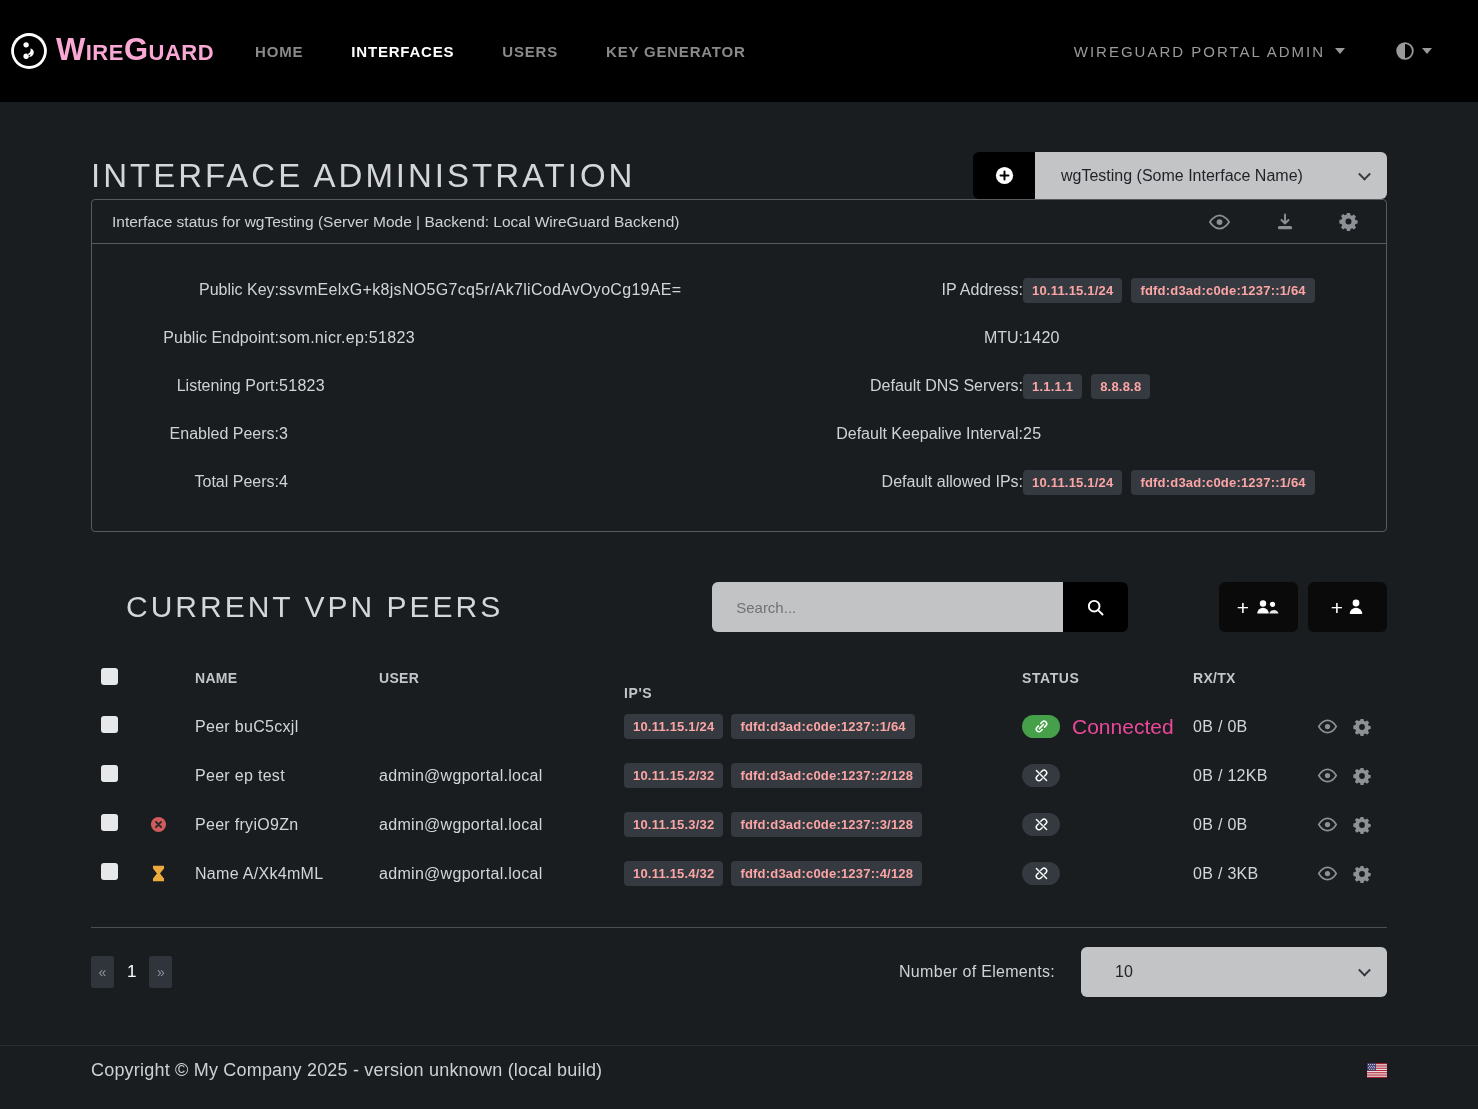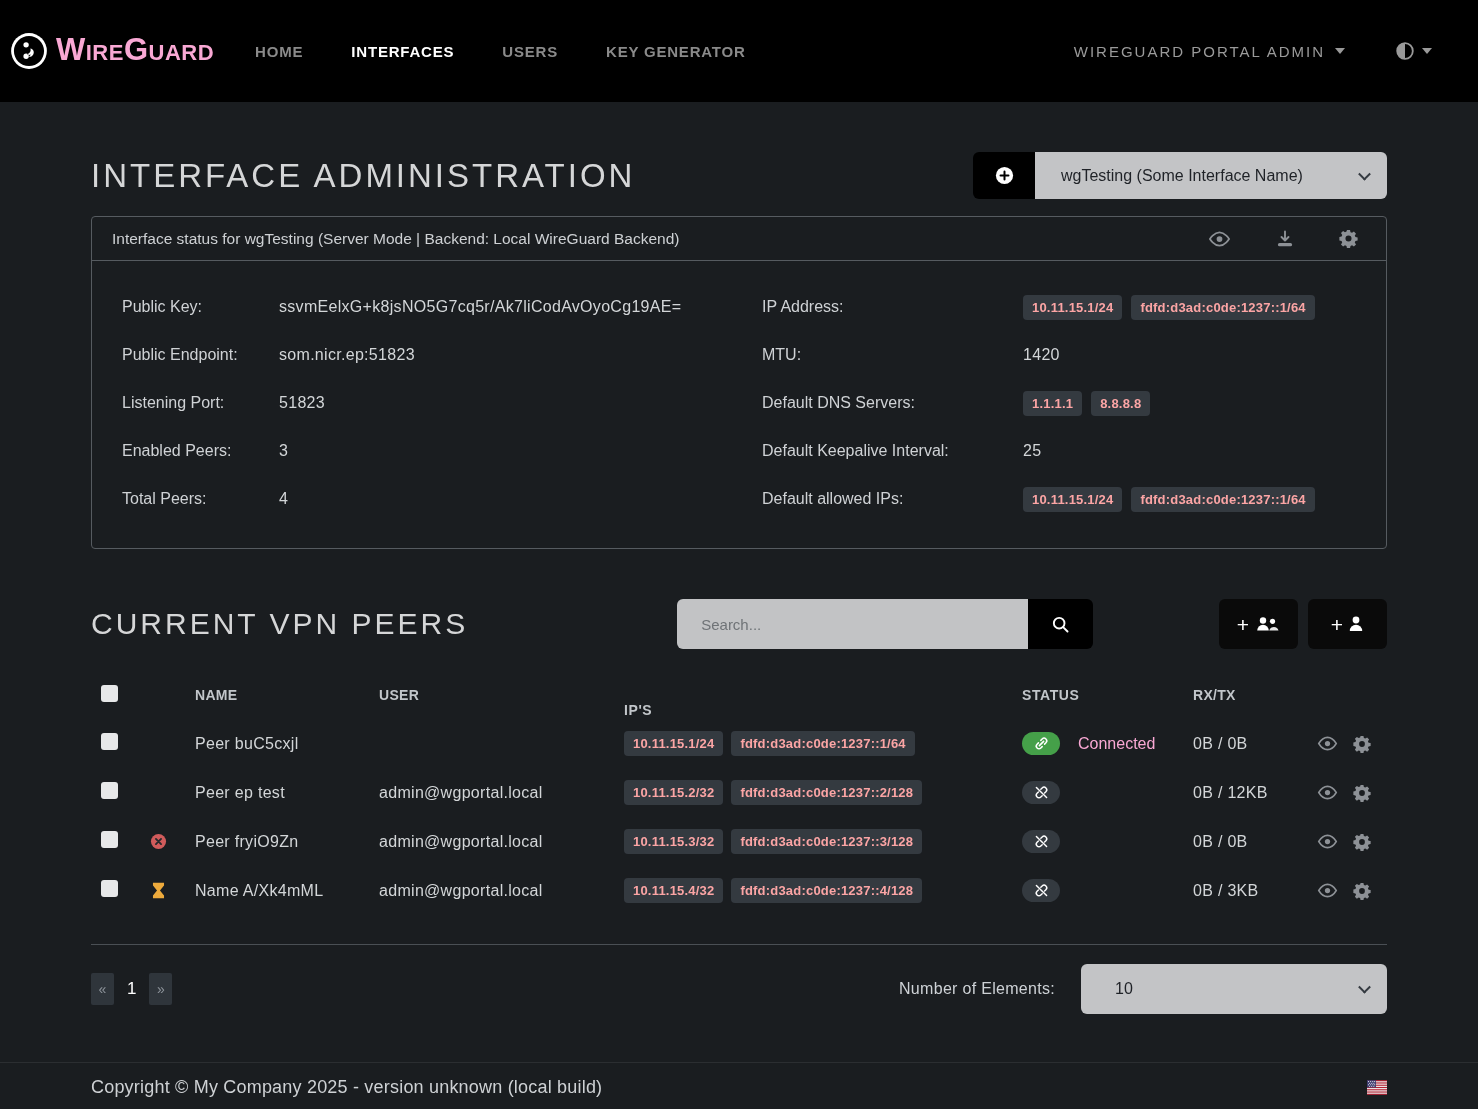--- a/index.html
+++ b/index.html
@@ -24,34 +24,34 @@
   
   .container { width: 1296px; margin: 0 auto; }
   .page-head { margin-top: 50px; display: flex; justify-content: space-between; align-items: center; height: 47px; }
   .page-title { font-size: 33px; font-weight: 500; letter-spacing: 3px; color: #d5d6d7; }
   .iface-group { display: flex; }
   .btn-dark-sq { width: 62px; height: 47px; background: #000; border: none; display: flex; align-items: center; justify-content: center; cursor: pointer; border-radius: 6px 0 0 6px; }
   .select { height: 47px; background: #c3c4c6; color: #1f2227; display: flex; align-items: center; position: relative; font-size: 16px; cursor: pointer; }
   .iface-select { width: 352px; border-radius: 0 6px 6px 0; padding: 0 40px 0 26px; }
   .select .chev { position: absolute; right: 18px; top: 50%; width: 9px; height: 9px; border-right: 2px solid #343a40; border-bottom: 2px solid #343a40; transform: translateY(-70%) rotate(45deg); }
   
-  .card { margin-top: 17px; border: 1px solid #565b60; border-radius: 4px; }
+  .card { border: 1px solid #565b60; border-radius: 4px; text-align: right; }
   .card-header { height: 44px; display: flex; align-items: center; padding: 0 14px 0 20px; border-bottom: 1px solid #565b60; font-size: 15.5px; color: #ced1d4; }
   .card-tools { margin-left: auto; display: flex; gap: 44px; align-items: center; padding-right: 14px; }
   .icon-btn { background: none; border: none; color: #8d9196; cursor: pointer; display: flex; align-items: center; }
   .card-body { display: grid; grid-template-columns: 1fr 1fr; column-gap: 46px; padding: 22px 30px 25px 30px; }
   .detail-row { height: 48px; display: flex; align-items: center; font-size: 16px; }
   .detail-label { color: #cfd2d5; flex: none; }
   .col-left .detail-label { width: 157px; }
   .col-right .detail-label { width: 261px; }
   .detail-value { color: #d3d6d8; display: flex; gap: 9px; align-items: center; letter-spacing: .3px; }
   .badge { background: #343a40; color: #fca5a5; font-size: 13px; font-weight: 600; padding: 5px 9px; border-radius: 4px; letter-spacing: .2px; white-space: nowrap; }
   
   .peers-head { margin-top: 50px; display: flex; align-items: center; height: 50px; }
-  .section-title { font-size: 30px; font-weight: 500; letter-spacing: 3px; color: #d5d6d7; }
+  .section-title { font-size: 30px; font-weight: 500; letter-spacing: 3px; color: #d5d6d7; margin-left: 35px; }
   .search-group { display: flex; margin-left: 209px; }
   .search-input { width: 351px; height: 50px; background: #c2c3c5; border: none; border-radius: 6px 0 0 6px; padding: 0 18px 0 24px; font-size: 15px; color: #6d28d9; outline: none; }
   .search-input::placeholder { color: #6f7377; }
   .search-btn { width: 65px; height: 50px; background: #000; border: none; border-radius: 0 6px 6px 0; display: flex; align-items: center; justify-content: center; cursor: pointer; }
   .add-group { margin-left: auto; display: flex; gap: 10px; }
   .add-btn { width: 79px; height: 50px; background: #0a0a0a; border: none; border-radius: 6px; color: #fff; display: flex; align-items: center; justify-content: center; gap: 5px; cursor: pointer; }
   .plus-glyph { font-size: 21px; font-weight: 400; line-height: 1; color: #fff; }
   
   .table { margin-top: 22px; }
   .trow { display: grid; grid-template-columns: 44px 46px 186px 244px 400px 170px 130px 1fr; align-items: center; height: 49px; font-size: 16px; }
@@ -61,21 +61,21 @@
   .c-name { padding-left: 14px; letter-spacing: .3px; }
   .c-user { padding-left: 12px; letter-spacing: .3px; }
   .c-ips { padding-left: 13px; display: flex; gap: 8px; }
   .c-status { padding-left: 11px; display: flex; align-items: center; gap: 12px; }
   .c-rxtx { padding-left: 12px; letter-spacing: .3px; }
   .c-actions { display: flex; justify-content: flex-end; gap: 15px; padding-right: 16px; }
   .checkbox { width: 17px; height: 17px; background: #e7e8e9; border-radius: 3px; display: inline-block; cursor: pointer; }
   .status-pill { width: 38px; height: 23px; border-radius: 12px; display: inline-flex; align-items: center; justify-content: center; flex: none; }
   .status-pill.connected { background: #45a049; }
   .status-pill.disconnected { background: #343a40; }
-  .status-text { color: #f9a8d4; font-size: 16px; margin-left: 6px; }
+  .status-text { color: #ec4899; font-size: 21px; }
   
   .divider { margin-top: 29px; border-top: 1px solid #4a4f54; }
   .bottom-row { margin-top: 19px; display: flex; align-items: center; height: 50px; }
   .pagination { display: flex; align-items: center; gap: 9px; }
   .page-btn { width: 23px; height: 32px; background: #2f353b; color: #8d939a; display: flex; align-items: center; justify-content: center; font-size: 14px; border: none; cursor: pointer; border-radius: 2px; }
   .page-current { color: #fff; font-size: 17px; margin: 0 4px; }
   .elements-group { margin-left: auto; display: flex; align-items: center; gap: 26px; }
   .elements-label { font-size: 16px; color: #ced2d6; letter-spacing: .3px; }
   .elements-select { width: 306px; height: 50px; border-radius: 6px; padding: 0 40px 0 34px; }
   

